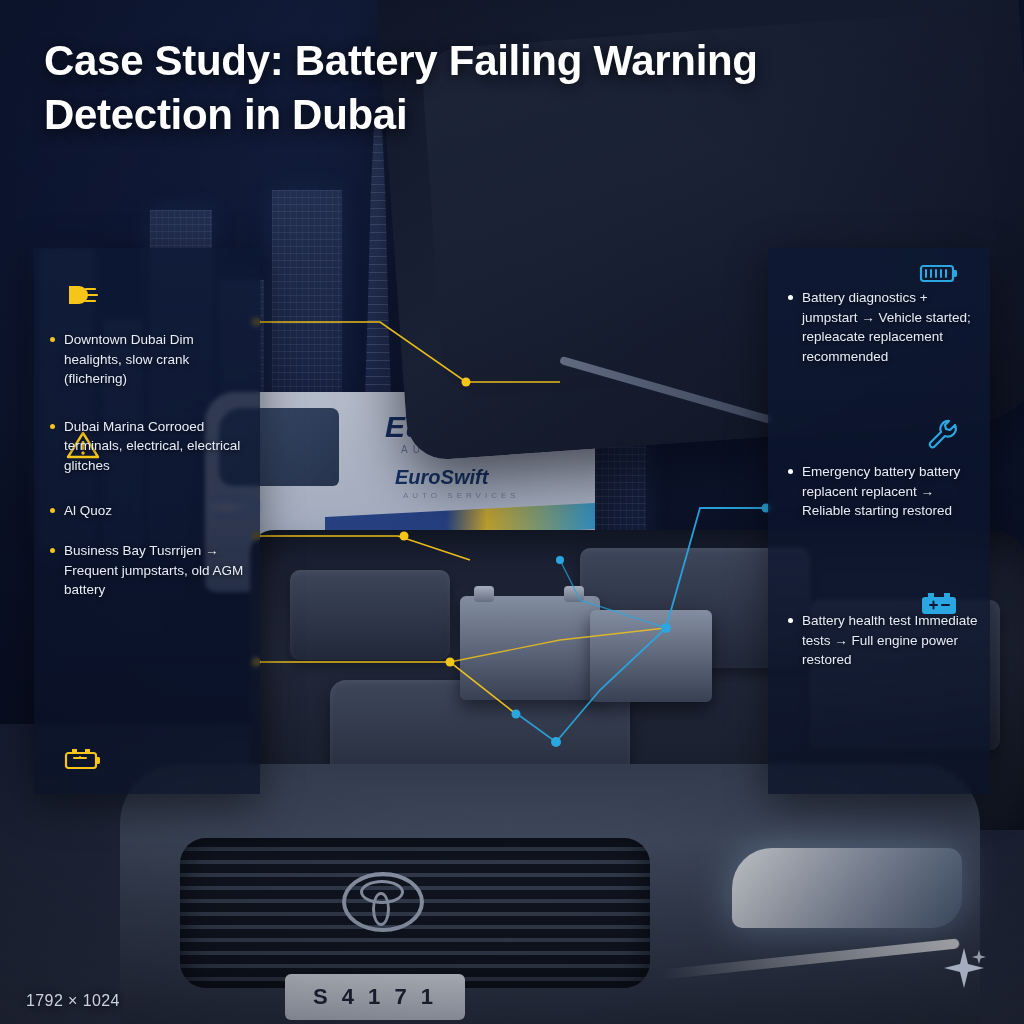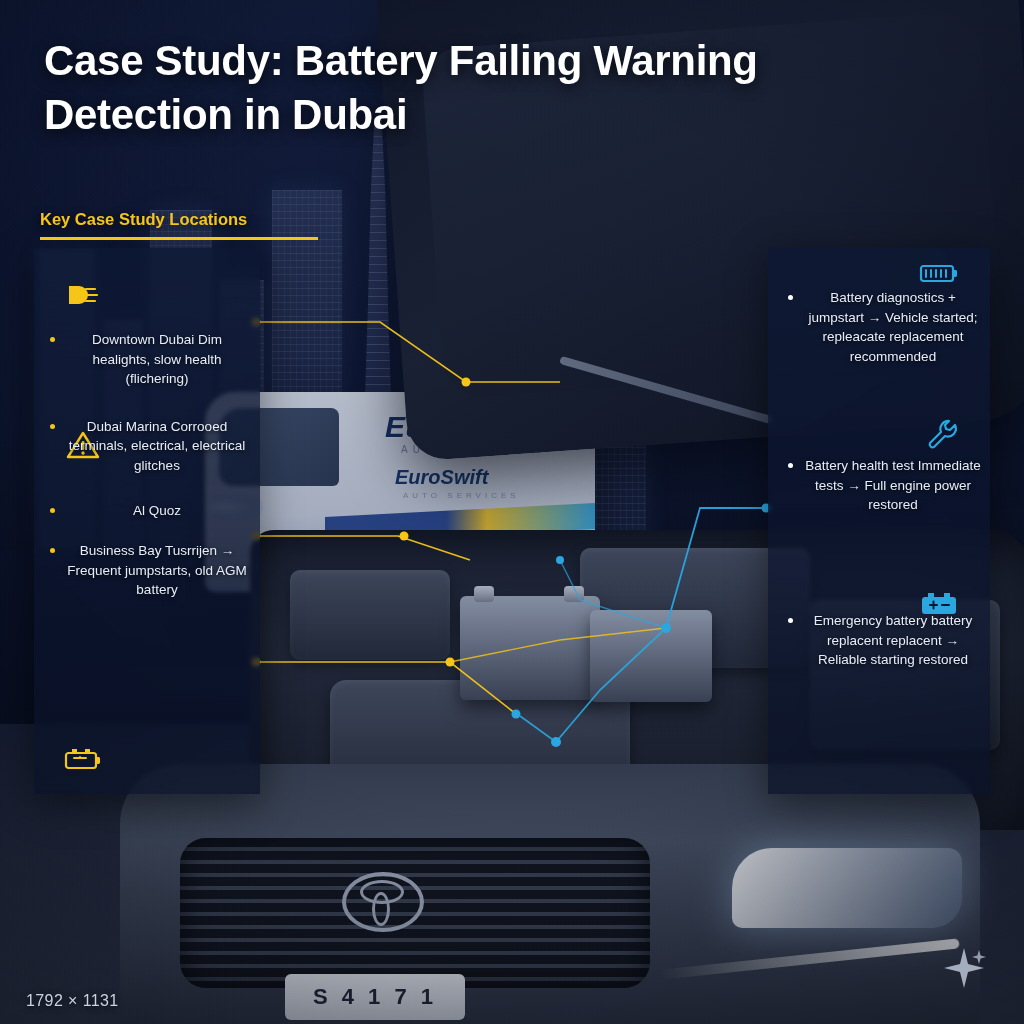--- a/index.html
+++ b/index.html
@@ -271,21 +271,20 @@
     padding: 0;
     color: #e7edf8;
     font-size: 13.5px;
     line-height: 1.45;
   }
   .bullets li {
     position: relative;
     padding-left: 14px;
     margin-bottom: 16px;
     text-shadow: 0 1px 5px rgba(0,0,0,.85);
-    text-align: center;
   }
   .bullets li::before {
     content: "";
     position: absolute;
     left: 0; top: 7px;
     width: 5px; height: 5px;
     border-radius: 50%;
     background: #f5c518;
   }
   .bullets.right li::before { background: #ffffff; }
@@ -402,24 +401,20 @@
     <circle cx="766" cy="508" r="4.5" fill="#2aa7e0"></circle>
     <circle cx="556" cy="742" r="5" fill="#2aa7e0"></circle>
     <circle cx="516" cy="714" r="4.5" fill="#2aa7e0"></circle>
     <circle cx="560" cy="560" r="4" fill="#2aa7e0"></circle>
   </svg>
 
   <div class="title">Case Study: Battery Failing Warning Detection in Dubai</div>
 
   <div class="panel panel-left"></div>
 
-  <div class="panel-head head-left">
-    <span>Key Case Study Locations</span>
-    <span class="rule"></span>
-  </div>
 
   <div class="icon-box" style="left:62px; top:278px;">
     <svg width="34" height="24" viewBox="0 0 34 24">
       <path d="M3 3h10a9 9 0 0 1 0 18H3z" fill="#f5c518"></path>
       <path d="M20 6h9M20 12h11M20 18h9" stroke="#f5c518" stroke-width="2.2" stroke-linecap="round"></path>
     </svg>
   </div>
 
   <div class="icon-box" style="left:62px; top:428px;">
     <svg width="34" height="30" viewBox="0 0 34 30">
@@ -433,21 +428,21 @@
     <svg width="38" height="26" viewBox="0 0 38 26">
       <rect x="2" y="7" width="30" height="15" rx="2.5" fill="none" stroke="#f5c518" stroke-width="2.2"></rect>
       <rect x="32" y="11" width="4" height="7" rx="1.4" fill="#f5c518"></rect>
       <rect x="8" y="3" width="5" height="4" fill="#f5c518"></rect>
       <rect x="21" y="3" width="5" height="4" fill="#f5c518"></rect>
       <path d="M10 12h12M16 11v0" stroke="#f5c518" stroke-width="2" stroke-linecap="round"></path>
     </svg>
   </div>
 
   <ul class="bullets list-left">
-    <li>Downtown Dubai Dim healights, slow health (flichering)</li>
+    <li>Downtown Dubai Dim healights, slow crank (flichering)</li>
     <li style="margin-top:28px;">Dubai Marina Corrooed terminals, electrical, electrical glitches</li>
     <li style="margin-top:26px;">Al Quoz</li>
     <li style="margin-top:20px;">Business Bay Tusrrijen → Frequent jumpstarts, old AGM battery</li>
   </ul>
 
   <div class="panel panel-right"></div>
 
 
   <div class="icon-box" style="left:918px; top:256px;">
     <svg width="40" height="24" viewBox="0 0 40 24">
@@ -468,24 +463,24 @@
       <rect x="3" y="8" width="34" height="17" rx="3" fill="#2aa7e0"></rect>
       <rect x="9" y="4" width="6" height="4" fill="#2aa7e0"></rect>
       <rect x="25" y="4" width="6" height="4" fill="#2aa7e0"></rect>
       <path d="M11 16h7M14.5 12.5v7" stroke="#0d1834" stroke-width="2" stroke-linecap="round"></path>
       <path d="M23 16h7" stroke="#0d1834" stroke-width="2" stroke-linecap="round"></path>
     </svg>
   </div>
 
   <ul class="bullets right list-right">
     <li>Battery diagnostics + jumpstart → Vehicle started; repleacate replacement recommended</li>
+    <li style="margin-top:96px;">Emergency battery battery replacent replacent → Reliable starting restored</li>
     <li style="margin-top:90px;">Battery health test  Immediate tests → Full engine power restored</li>
-    <li style="margin-top:96px;">Emergency battery battery replacent replacent → Reliable starting restored</li>
   </ul>
 
-  <div class="footer-dim">1792 × 1131</div>
+  <div class="footer-dim">1792 × 1024</div>
 
   <svg class="sparkle" viewBox="0 0 44 44">
     <path d="M22 2 L26 18 L42 22 L26 26 L22 42 L18 26 L2 22 L18 18 Z" fill="#ccd6e8" opacity=".9"></path>
     <path d="M37 4 L38.6 9.4 L44 11 L38.6 12.6 L37 18 L35.4 12.6 L30 11 L35.4 9.4 Z" fill="#e6edf8" opacity=".7"></path>
   </svg>
 
 </div>
 
 </body></html>

